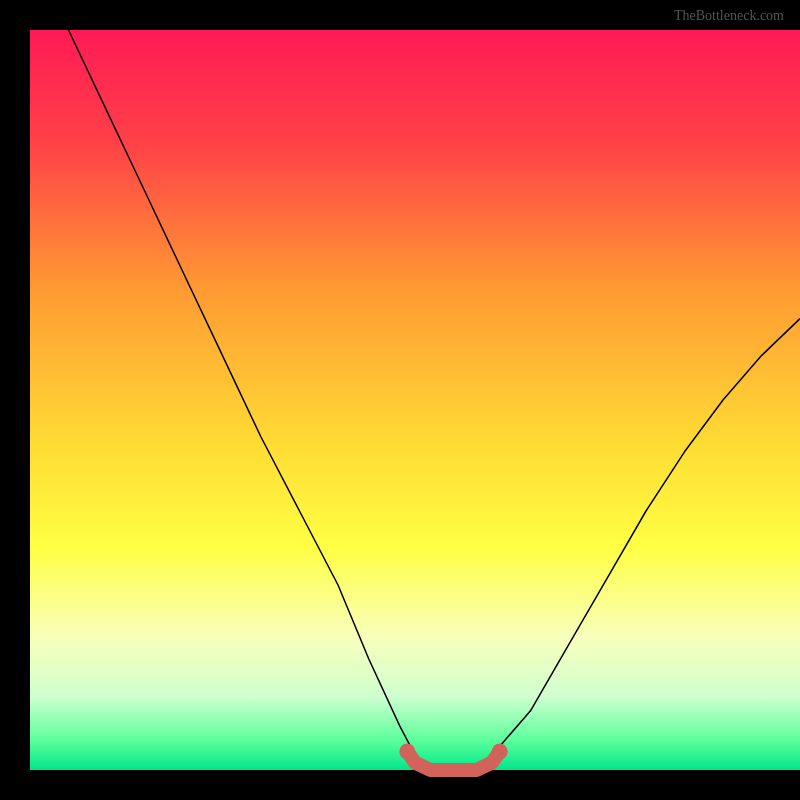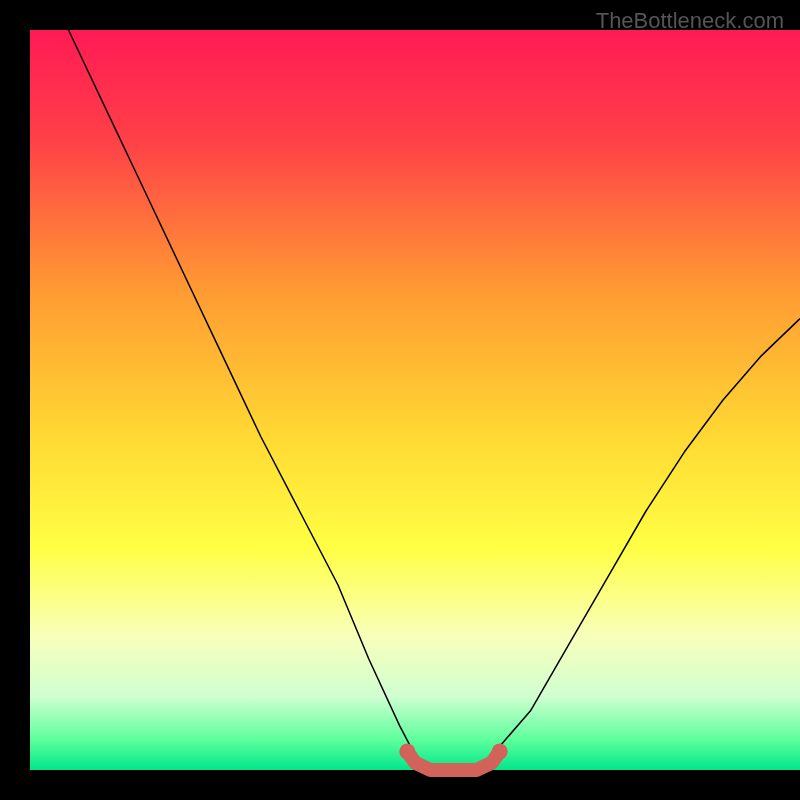--- a/index.html
+++ b/index.html
@@ -14,23 +14,24 @@
   .container {
     position: relative;
     width: 800px;
     height: 800px;
   }
   .watermark {
     position: absolute;
     top: 8px;
     right: 16px;
     color: #555;
-    font-size: 22px;
+    font-size: 14px;
     font-weight: 500;
     z-index: 10;
+    font-family: Liberation Serif, serif;
   }
   svg {
     display: block;
   }
 </style>
 </head>
 <body>
 
 <div class="container">
   <div class="watermark">TheBottleneck.com</div>

